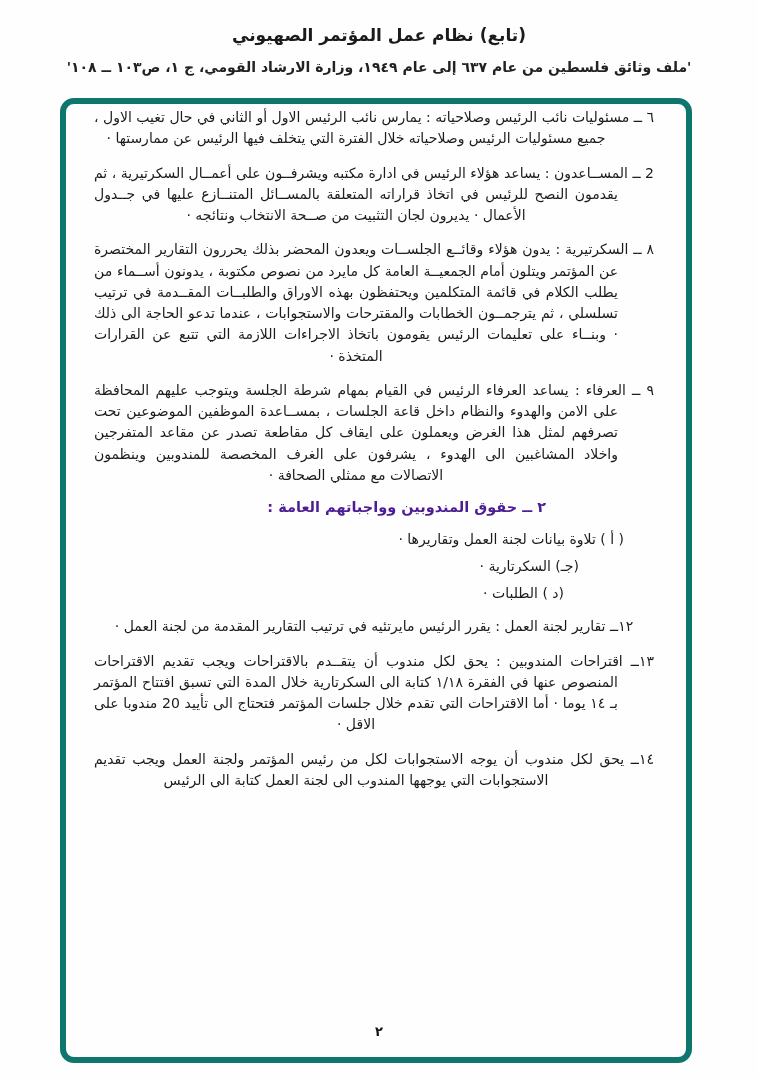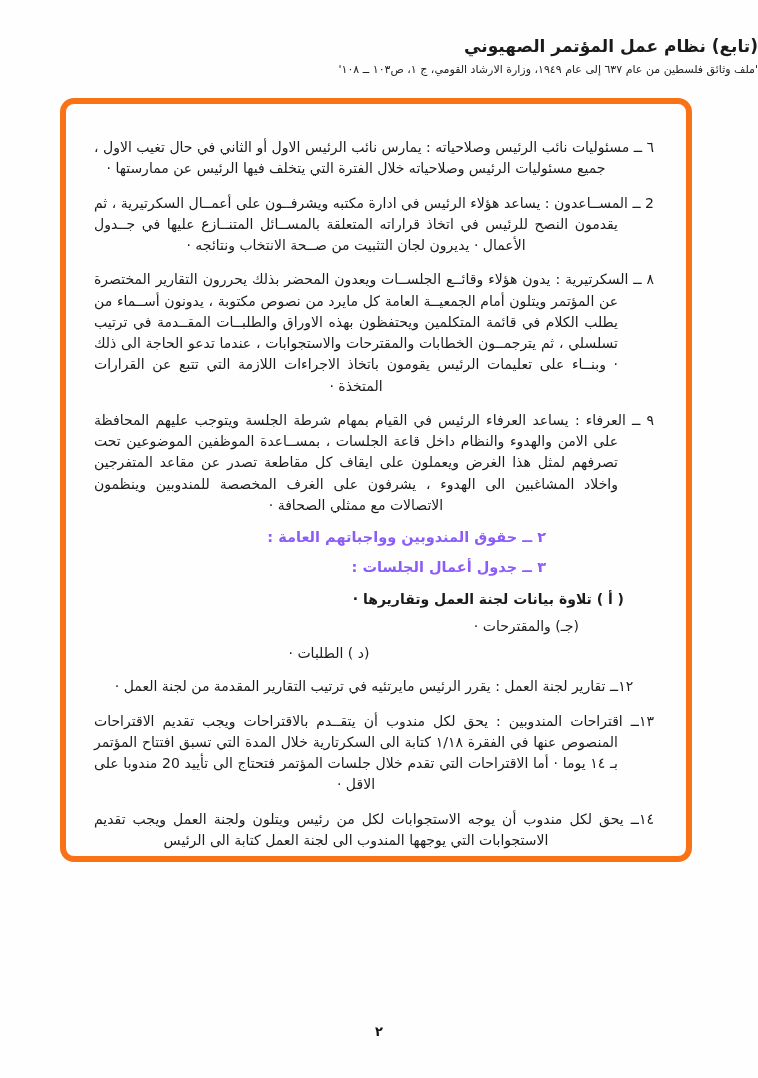--- a/index.html
+++ b/index.html
@@ -11,46 +11,47 @@
   .page {
     position: relative;
     width: 758px;
     height: 1078px;
     background: #fefefe;
     color: #1b1b1b;
     overflow: hidden;
   }
   .header {
     position: absolute;
-    top: 36px;
+    top: 25px;
     left: 0;
     width: 758px;
+    text-align: center;
     direction: rtl;
   }
   .doc-title {
     font-size: 17px;
     font-weight: bold;
     letter-spacing: 0.2px;
   }
   .doc-source {
-    margin-top: 7px;
-    font-size: 11px;
-    font-weight: normal;
+    margin-top: 14px;
+    font-size: 14px;
+    font-weight: bold;
     color: #222;
   }
   .frame {
     position: absolute;
     left: 60px;
     top: 98px;
     width: 632px;
-    height: 764px;
+    height: 965px;
     box-sizing: border-box;
-    border: 6px solid #f97316;
+    border: 6px solid #0f766e;
     border-radius: 14px;
-    padding: 33px 32px 10px 28px;
+    padding: 3px 32px 10px 28px;
     direction: rtl;
     overflow: hidden;
   }
   .article {
     direction: rtl;
     text-align: justify;
     text-align-last: center;
     font-size: 14px;
     line-height: 1.52;
     margin: 0 0 13px 0;
@@ -63,33 +64,33 @@
     text-align-last: right;
     margin-bottom: 10px;
   }
   .section-heading {
     direction: rtl;
     text-align: right;
     font-size: 14.5px;
     font-weight: bold;
     margin: 4px 0 14px 0;
     padding-right: 108px;
-    color: #8b5cf6;
+    color: #4c1d95;
   }
   .subitem {
     direction: rtl;
     text-align: right;
     font-size: 14px;
     line-height: 1.5;
     margin: 0 0 6px 0;
   }
-  .subitem.s0 { padding-right: 30px; font-weight: bold; }
+  .subitem.s0 { padding-right: 30px; }
   .subitem.s1 { padding-right: 55px; }
   .subitem.s2 { padding-right: 75px; }
-  .subitem.s3 { padding-right: 90px; text-align: center; }
+  .subitem.s3 { padding-right: 90px; }
   .sublist { margin-bottom: 12px; }
   .footer-pagenum {
     position: absolute;
     top: 1024px;
     left: 0;
     width: 758px;
     text-align: center;
     font-size: 13px;
     font-weight: bold;
     color: #111;
@@ -112,32 +113,31 @@
 
     <p class="article"><span class="num">2 ــ </span><span>المســاعدون : يساعد هؤلاء الرئيس في ادارة مكتبه ويشرفــون على أعمــال السكرتيرية ، ثم يقدمون النصح للرئيس في اتخاذ قراراته المتعلقة بالمســائل المتنــازع عليها في جــدول الأعمال · يديرون لجان التثبيت من صــحة الانتخاب ونتائجه ·</span></p>
 
     <p class="article"><span class="num">٨ ــ </span><span>السكرتيرية : يدون هؤلاء وقائــع الجلســات ويعدون المحضر بذلك يحررون التقارير المختصرة عن المؤتمر ويتلون أمام الجمعيــة العامة كل مايرد من نصوص مكتوبة ، يدونون أســماء من يطلب الكلام في قائمة المتكلمين ويحتفظون بهذه الاوراق والطلبــات المقــدمة في ترتيب تسلسلي ، ثم يترجمــون الخطابات والمقترحات والاستجوابات ، عندما تدعو الحاجة الى ذلك · وبنــاء على تعليمات الرئيس يقومون باتخاذ الاجراءات اللازمة التي تتبع عن القرارات المتخذة ·</span></p>
 
     <p class="article"><span class="num">٩ ــ </span><span>العرفاء : يساعد العرفاء الرئيس في القيام بمهام شرطة الجلسة ويتوجب عليهم المحافظة على الامن والهدوء والنظام داخل قاعة الجلسات ، بمســاعدة الموظفين الموضوعين تحت تصرفهم لمثل هذا الغرض ويعملون على ايقاف كل مقاطعة تصدر عن مقاعد المتفرجين واخلاد المشاغبين الى الهدوء ، يشرفون على الغرف المخصصة للمندوبين وينظمون الاتصالات مع ممثلي الصحافة ·</span></p>
 
     <p class="section-heading">٢ ــ حقوق المندوبين وواجباتهم العامة :</p>
 
 
-    <p class="section-heading">٣ ــ جدول أعمال الجلسات :</p>
 
 
     <div class="sublist">
       <p class="subitem s0"><span class="num">( أ ) </span><span>تلاوة بيانات لجنة العمل وتقاريرها ·</span></p>
-      <p class="subitem s2"><span class="num">(جـ) </span><span>والمقترحات ·</span></p>
+      <p class="subitem s2"><span class="num">(جـ) </span><span>السكرتارية ·</span></p>
       <p class="subitem s3"><span class="num">(د ) </span><span>الطلبات ·</span></p>
     </div>
 
     <p class="article"><span class="num">١٢ــ </span><span>تقارير لجنة العمل : يقرر الرئيس مايرتئيه في ترتيب التقارير المقدمة من لجنة العمل ·</span></p>
 
     <p class="article"><span class="num">١٣ــ </span><span>اقتراحات المندوبين : يحق لكل مندوب أن يتقــدم بالاقتراحات ويجب تقديم الاقتراحات المنصوص عنها في الفقرة ١/١٨ كتابة الى السكرتارية خلال المدة التي تسبق افتتاح المؤتمر بـ ١٤ يوما · أما الاقتراحات التي تقدم خلال جلسات المؤتمر فتحتاج الى تأييد 20 مندوبا على الاقل ·</span></p>
 
-    <p class="article"><span class="num">١٤ــ </span><span>يحق لكل مندوب أن يوجه الاستجوابات لكل من رئيس ويتلون ولجنة العمل ويجب تقديم الاستجوابات التي يوجهها المندوب الى لجنة العمل كتابة الى الرئيس</span></p>
+    <p class="article"><span class="num">١٤ــ </span><span>يحق لكل مندوب أن يوجه الاستجوابات لكل من رئيس المؤتمر ولجنة العمل ويجب تقديم الاستجوابات التي يوجهها المندوب الى لجنة العمل كتابة الى الرئيس</span></p>
 
   </div>
 
   <div class="footer-pagenum">٢</div>
 
 </div>
 
 </body></html>

